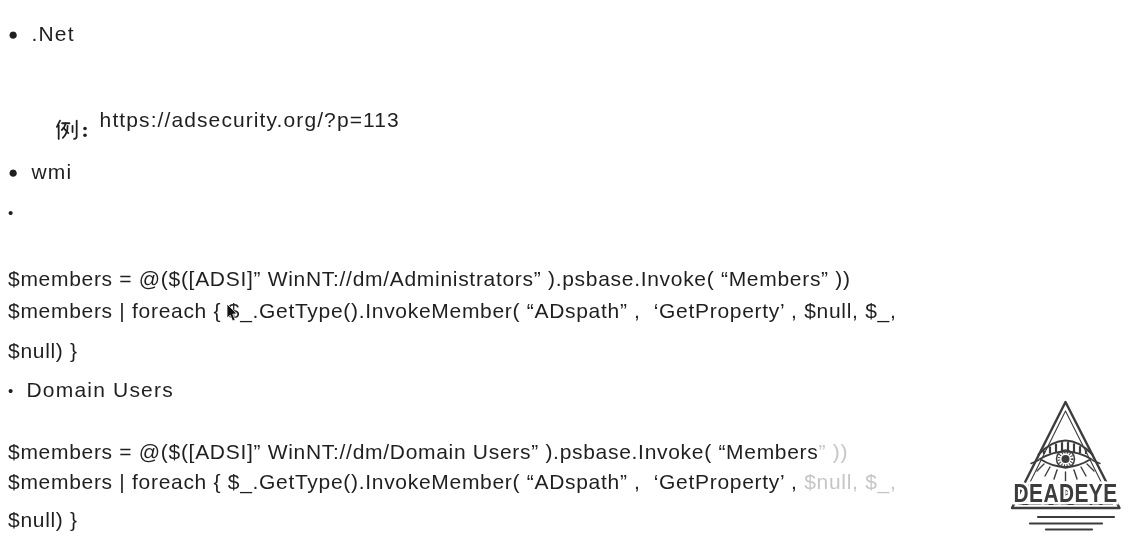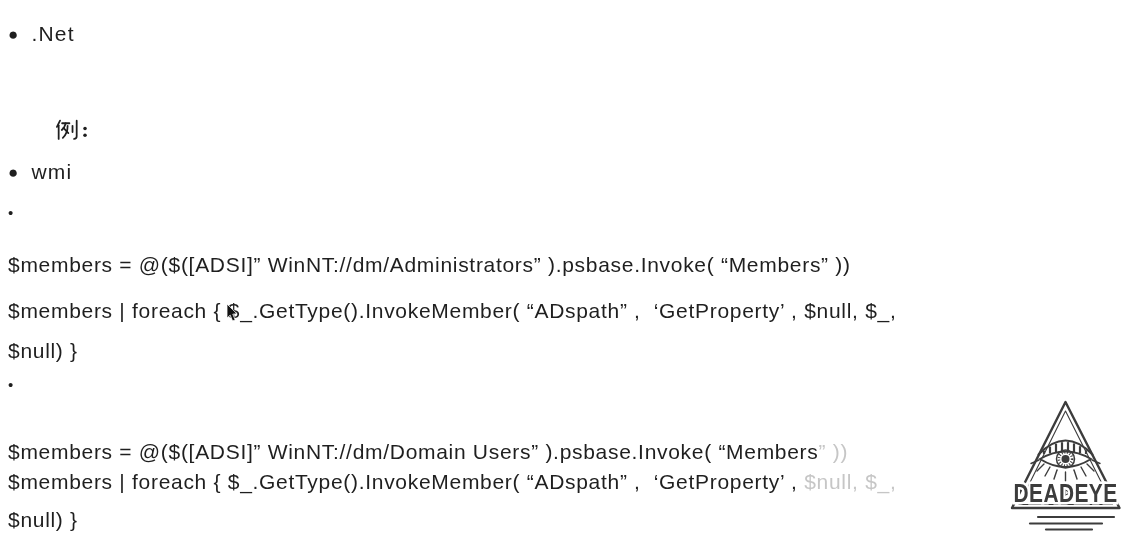--- a/index.html
+++ b/index.html
@@ -59,38 +59,39 @@
           <path d="M12.8,8.5 Q12.8,16 8.2,20"></path>
           <path d="M17.5,8.5 L17.5,14.5"></path>
           <path d="M21.5,3.5 L21.5,18.5 Q21.5,21 19,21"></path>
         </g>
         <g fill="#1f1f1f">
           <circle cx="29.5" cy="11" r="1.7"></circle>
           <circle cx="29.5" cy="17.5" r="1.7"></circle>
         </g>
       </svg>
     </span>
+    <span>https://adsecurity.org/?p=113</span>
   </div>
 
   <div class="row bullet-line" style="top:158px;">
     <span class="bullet-big">●</span><span>wmi</span>
   </div>
 
   <div class="row bullet-line" style="top:204px;">
     <span class="bullet-small">•</span>
   </div>
 
-  <div class="row code" style="top:251px;">$members = @($([ADSI]” WinNT://dm/Administrators” ).psbase.Invoke( “Members” ))</div>
+  <div class="row code" style="top:265px;">$members = @($([ADSI]” WinNT://dm/Administrators” ).psbase.Invoke( “Members” ))</div>
 
   <div class="row code" style="top:297px;">$members | foreach { $_.GetType().InvokeMember( “ADspath” ,  ‘GetProperty’ , $null, $_,</div>
 
   <div class="row code" style="top:337px;">$null) }</div>
 
   <div class="row bullet-line" style="top:376px;">
-    <span class="bullet-small">•</span>
+    <span class="bullet-small">•</span><span>Domain Users</span>
   </div>
 
   <div class="row code" style="top:438px;"><span>$members = @($([ADSI]” WinNT://dm/Domain Users” ).psbase.Invoke( “Members</span><span class="faded">” ))</span></div>
 
   <div class="row code" style="top:468px;"><span>$members | foreach { $_.GetType().InvokeMember( “ADspath” ,  ‘GetProperty’ , </span><span class="faded">$null, $_,</span></div>
 
   <div class="row code" style="top:506px;">$null) }</div>
 
   <div class="watermark">
     <svg width="122" height="142" viewBox="0 0 122 142">

